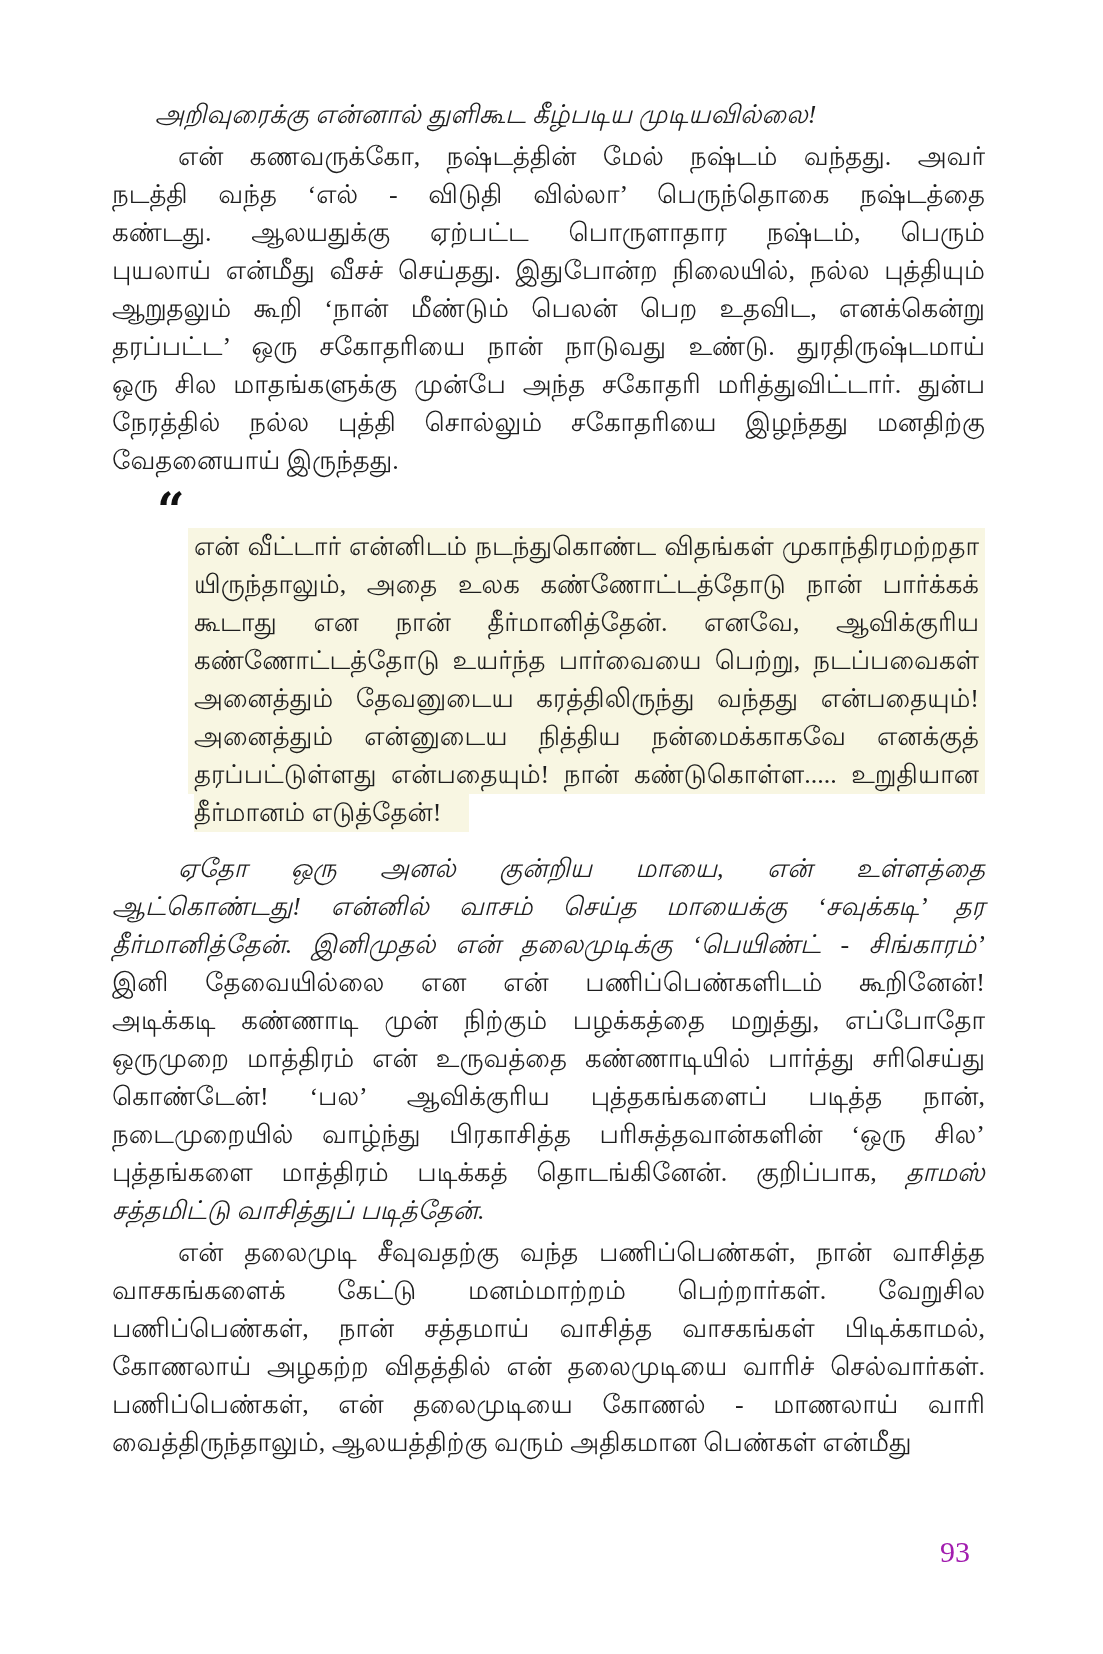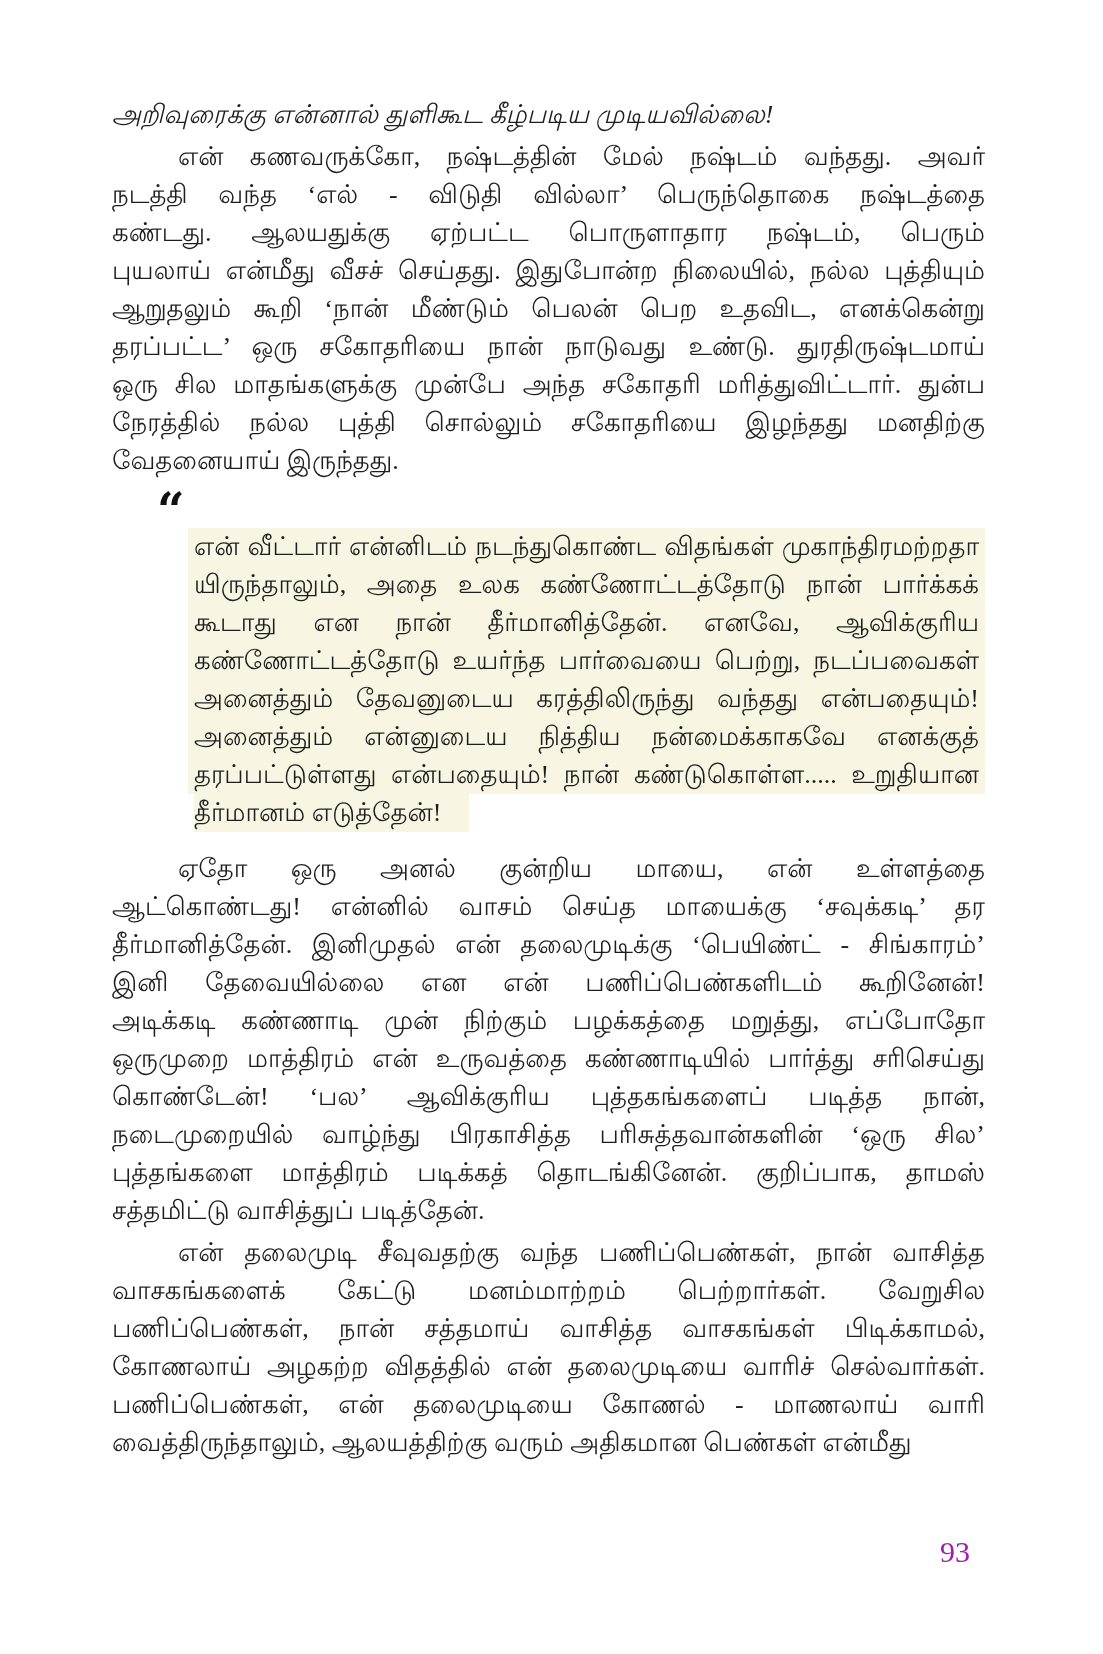--- a/index.html
+++ b/index.html
@@ -37,22 +37,22 @@
     text-align-last: justify;
   }
   .last {
     text-align: left;
     text-align-last: auto;
   }
   .para.indent .line:first-child {
     text-indent: 66px;
   }
   .para + .para { margin-top: 4px; }
-  .para.italic { font-style: italic; }
-  .it { }
+  .para.italic { font-style: italic; margin-left: 43px; }
+  .it { font-style: italic; }
 
   .quote {
     margin-top: 10px;
     margin-bottom: 18px;
   }
   .quote-mark {
     padding-left: 45px;
     height: 38px;
     line-height: 40px;
     font-size: 48px;

